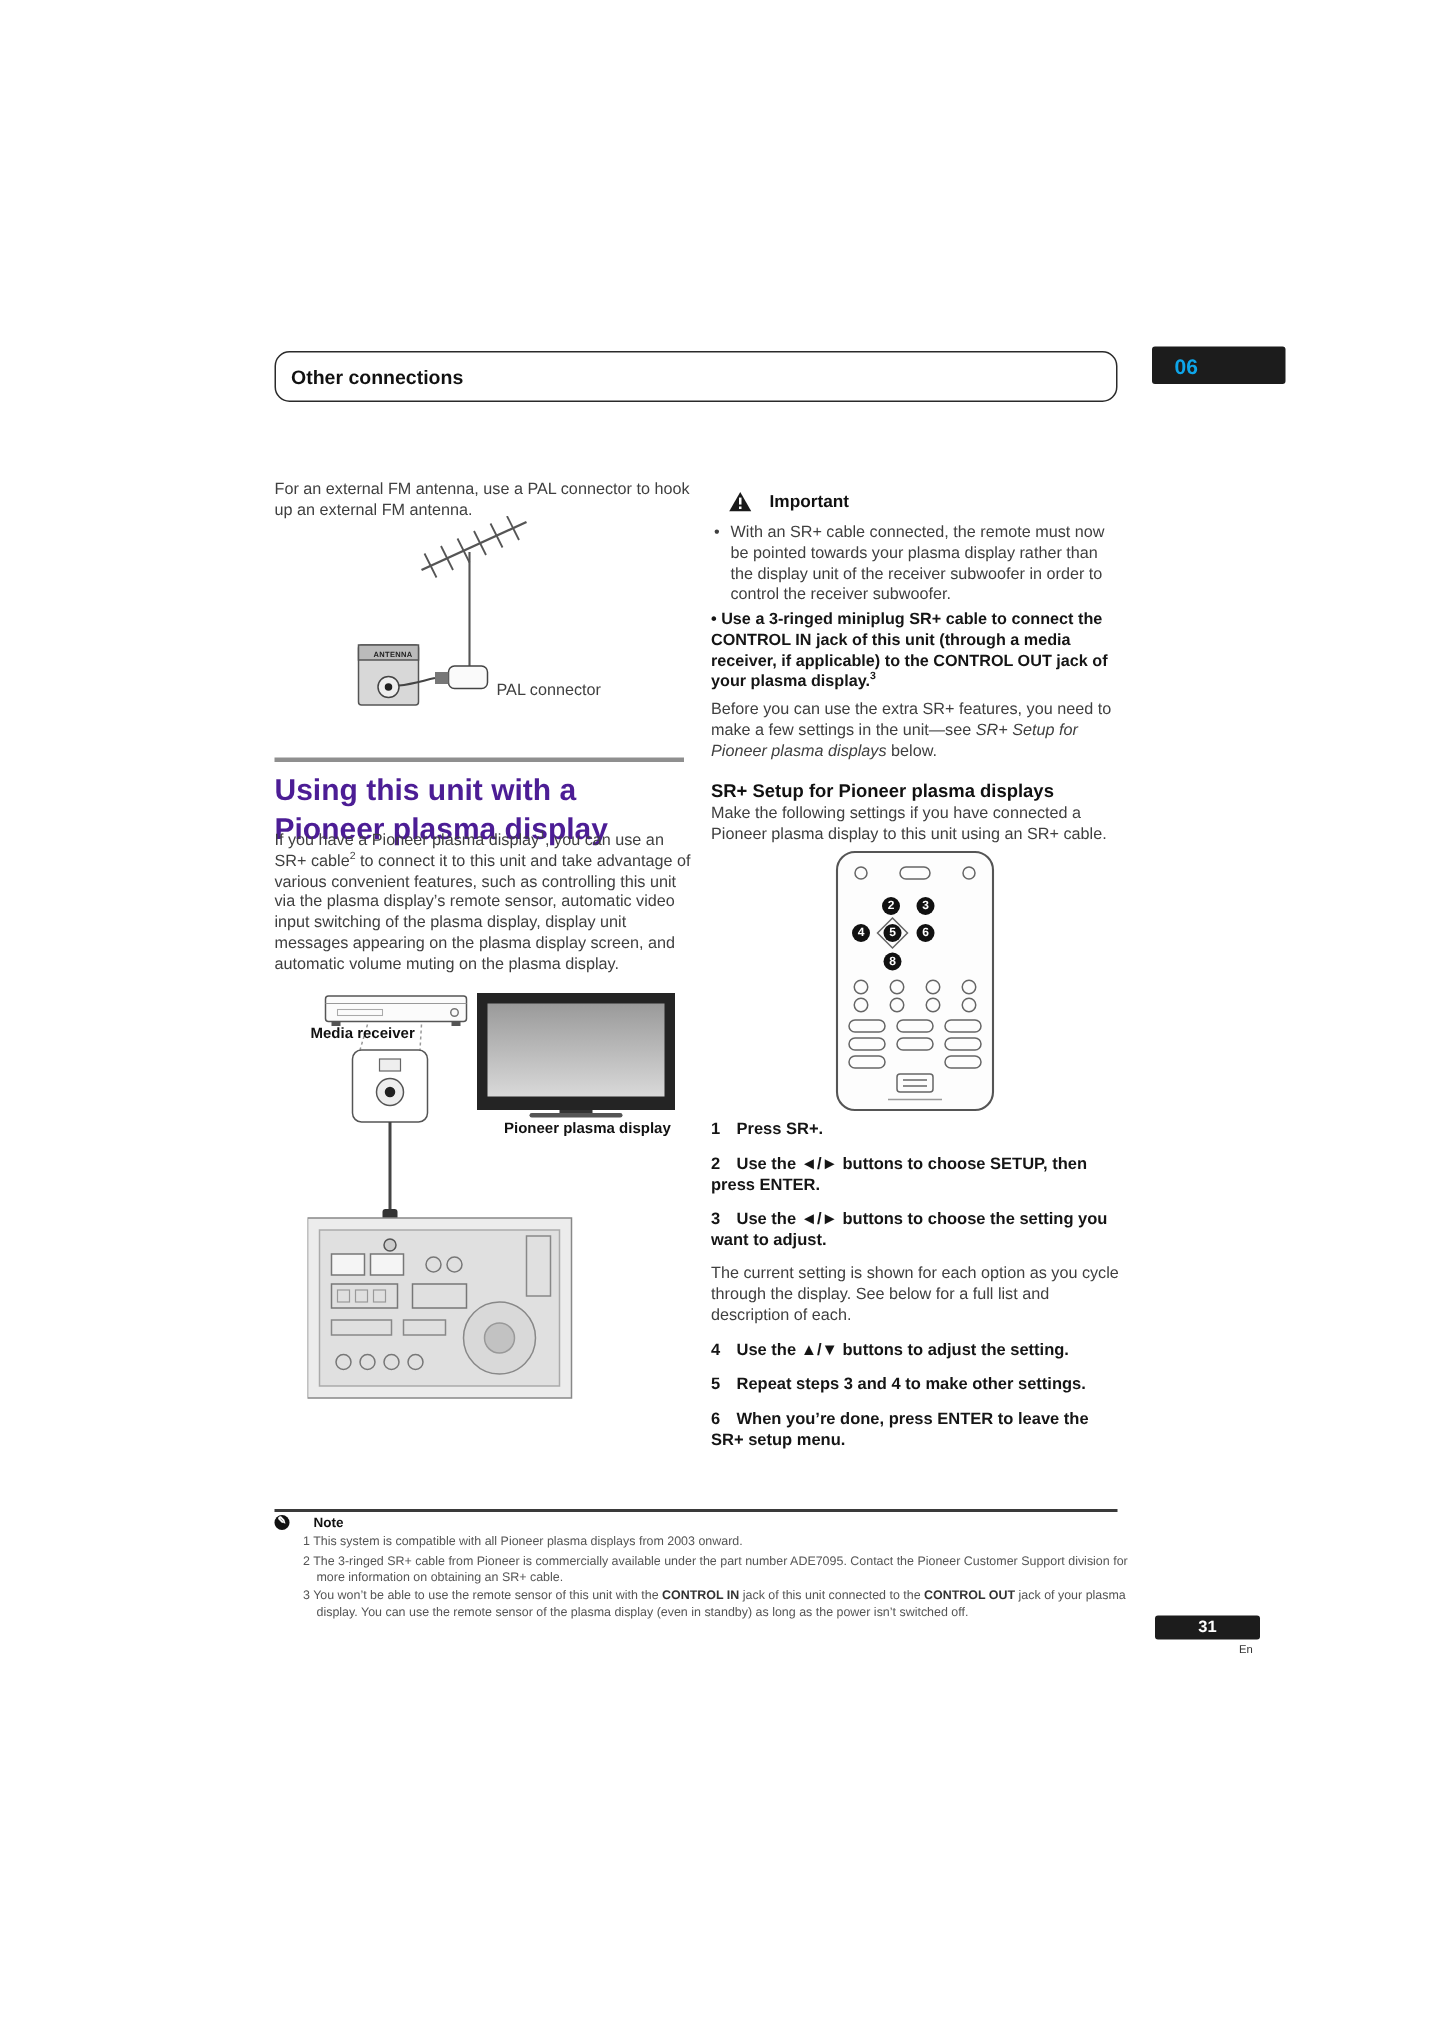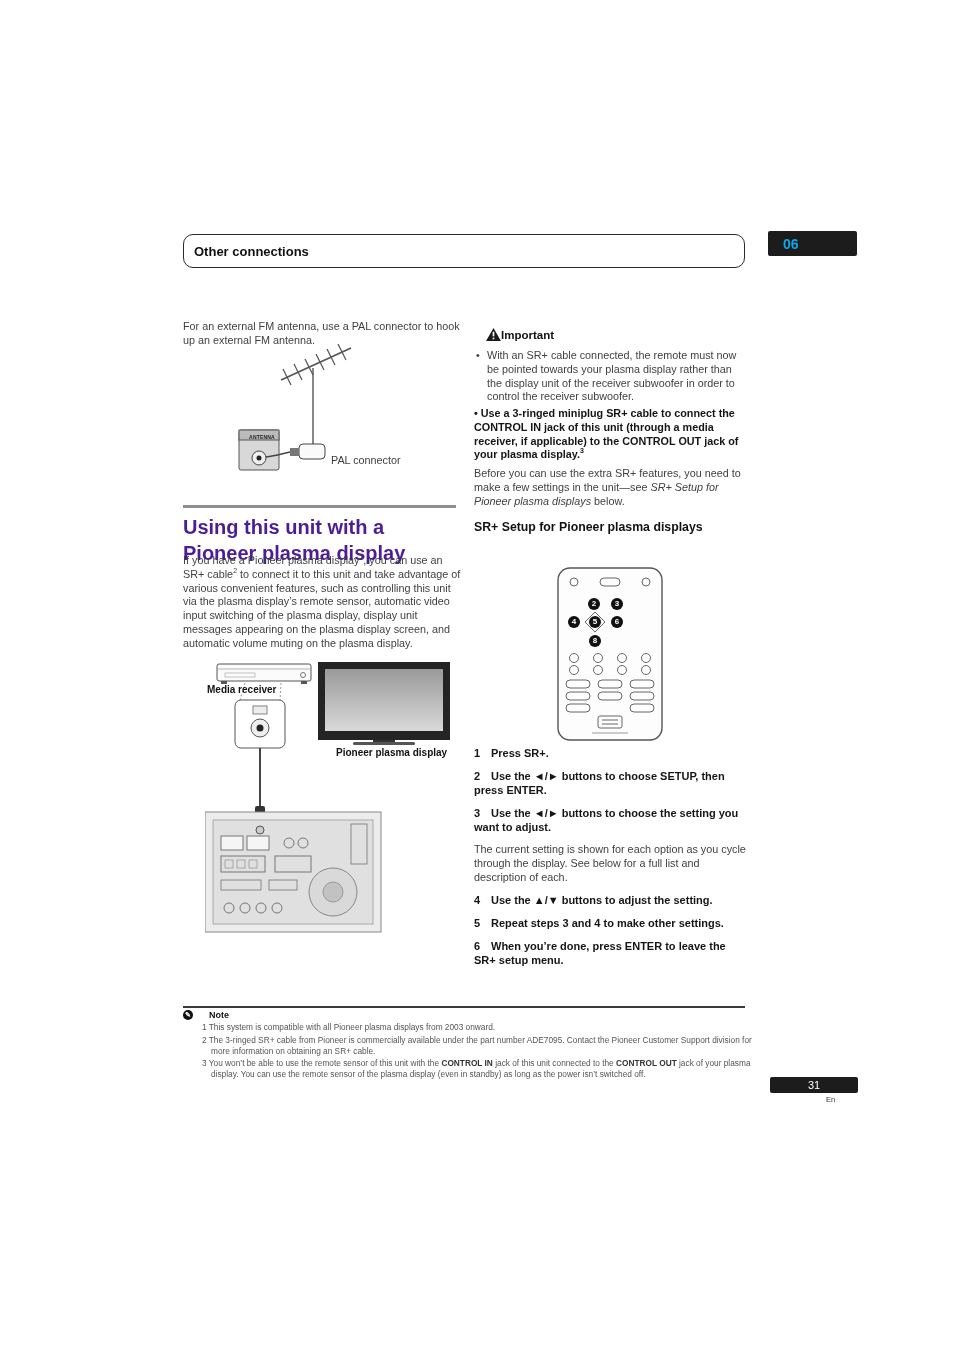--- a/index.html
+++ b/index.html
@@ -26,21 +26,21 @@
   .rule-left { position:absolute; left:183px; top:505px; width:273px; height:3px; background:#8f8f8f; }
   .section-title { position:absolute; left:183px; top:514px; width:273px; font-size:20px;
                    line-height:1.32; color:#4c1d95; font-weight:bold; }
   .body-par { position:absolute; left:183px; top:554px; width:278px; font-size:10.8px; line-height:1.28; }
   .receiver-illo { position:absolute; left:205px; top:658px; width:250px; height:280px; }
   .mr-label { position:absolute; left:207px; top:684px; width:110px; 
               font-size:10px; font-weight:bold; color:#111; }
   .pd-label { position:absolute; left:336px; top:747px; font-size:10px; font-weight:bold; color:#111; }
 
   
-  .imp-head { position:absolute; left:486px; top:328px; display:flex; align-items:center; gap:0;
+  .imp-head { position:absolute; left:486px; top:328px; display:flex; align-items:center; gap:12px;
               font-weight:bold; font-size:11.5px; color:#111; }
   .imp-icon { width:15px; height:13px; }
   .bullet { position:absolute; width:274px; font-size:10.8px; line-height:1.28; }
   .hang { left:474px; top:349px; padding-left:13px; }
   .hang .bl { position:absolute; left:2px; top:0; }
   .bold-bullet { left:474px; top:407px; font-weight:bold; color:#151515; }
   .before { position:absolute; left:474px; top:467px; width:274px; font-size:10.8px; line-height:1.28; }
   .before .it { font-style:italic; }
   .setup-title { position:absolute; left:474px; top:520px; font-size:12.3px; font-weight:bold; color:#111; }
   .setup-intro { position:absolute; left:474px; top:536px; width:274px; font-size:10.8px; line-height:1.28; }
@@ -55,22 +55,22 @@
   
   .note-rule { position:absolute; left:183px; top:1006px; width:562px; height:2px; background:#3a3a3a; }
   .note-head { position:absolute; left:183px; top:1010px; display:flex; align-items:center; gap:16px;
                font-size:9px; font-weight:bold; color:#111; }
   .note-icon { width:10px; height:10px; border-radius:50%; background:#111; color:#fff;
                font-size:7px; line-height:10px; text-align:center; }
   .notes { position:absolute; left:186px; top:1022px; width:560px; font-size:8.3px;
            line-height:1.3; color:#555;margin-left:16px; }
   .notes p { padding-left:9px; text-indent:-9px; margin-bottom:2px; }
   .notes .bd { font-weight:bold; color:#333; }
-  .pagenum { position:absolute; left:770px; top:1077px; width:88px; height:16px; background:#1c1c1c;
-             border-radius:2px; color:#fff; font-weight:normal; font-size:11px;
+  .pagenum { position:absolute; left:770px; top:1077px; width:70px; height:16px; background:#1c1c1c;
+             border-radius:2px; color:#fff; font-weight:bold; font-size:11px;
              display:flex; align-items:center; justify-content:center; }
   .lang { position:absolute; left:780px; top:1095px; font-size:7.5px; color:#333;padding-left:46px; }
 </style>
 </head>
 <body>
 
 <div class="page">
 
   <div class="chapter-box">
     <span>Other connections</span>
@@ -177,20 +177,21 @@
     <span>Important</span>
   </div>
 
   <p class="bullet hang"><span class="bl">•</span><span>With an SR+ cable connected, the remote must now be pointed towards your plasma display rather than the display unit of the receiver subwoofer in order to control the receiver subwoofer.</span></p>
 
   <p class="bullet bold-bullet"><span>•</span>&nbsp;<span>Use a 3-ringed miniplug SR+ cable to connect the CONTROL IN jack of this unit (through a media receiver, if applicable) to the CONTROL OUT jack of your plasma display.</span><sup>3</sup></p>
 
   <p class="before"><span>Before you can use the extra SR+ features, you need to make a few settings in the unit—see </span><span class="it">SR+ Setup for Pioneer plasma displays</span><span> below.</span></p>
 
   <h3 class="setup-title">SR+ Setup for Pioneer plasma displays</h3>
+  <p class="setup-intro">Make the following settings if you have connected a Pioneer plasma display to this unit using an SR+ cable.</p>
 
   <div class="remote">
     <svg width="116" height="178" viewBox="0 0 116 178">
       <rect x="6" y="2" width="104" height="172" rx="12" fill="#fdfdfd" stroke="#555" stroke-width="1.4"></rect>
       <circle cx="22" cy="16" r="4" fill="none" stroke="#666"></circle>
       <circle cx="94" cy="16" r="4" fill="none" stroke="#666"></circle>
       <rect x="48" y="12" width="20" height="8" rx="4" fill="none" stroke="#666"></rect>
 
       <circle cx="42" cy="38" r="5" fill="none" stroke="#666"></circle>
       <circle cx="65" cy="38" r="5" fill="none" stroke="#666"></circle>

